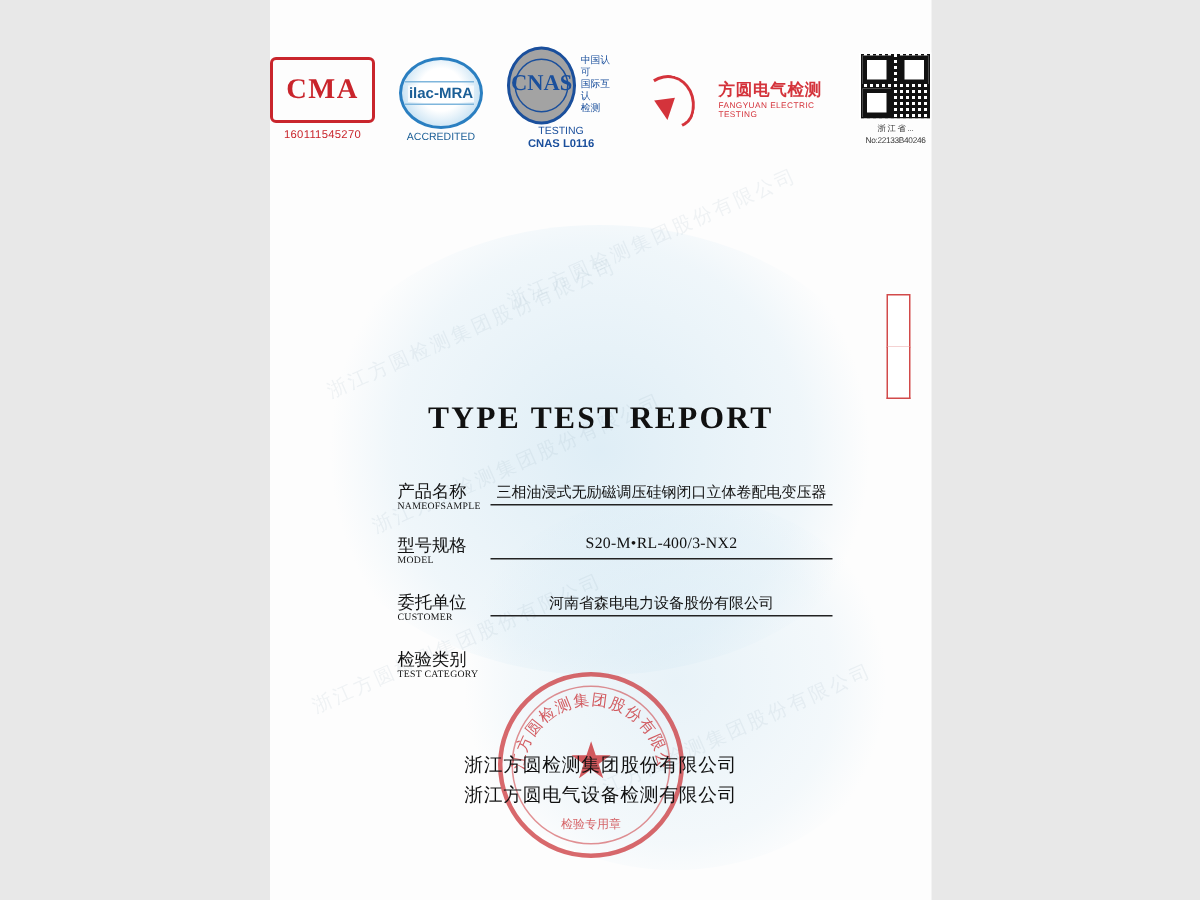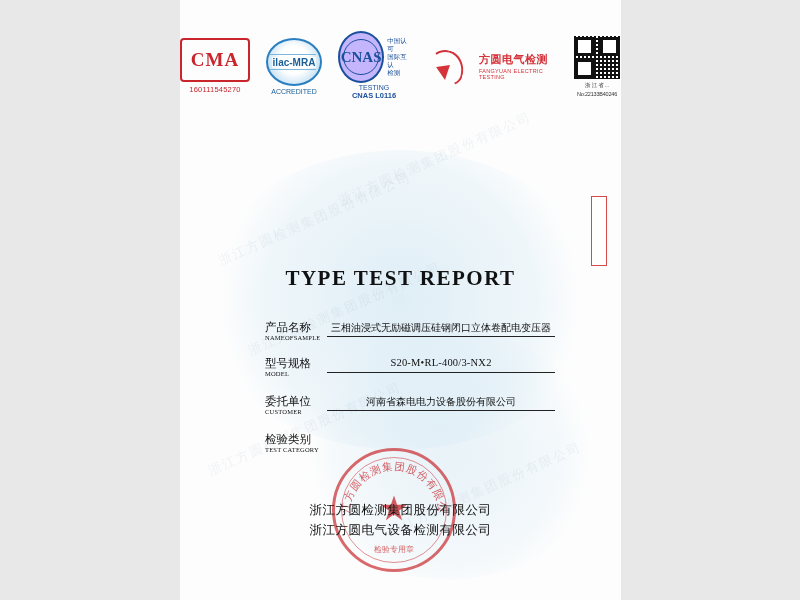--- a/index.html
+++ b/index.html
@@ -78,21 +78,21 @@
   .ilac-circle:before{
     content:"";
     position:absolute; left:2px; top:14px; width:46px; height:14px;
     border-top:1px solid #7fb6dc; border-bottom:1px solid #7fb6dc;
   }
   .ilac-label { color:#1a5e96; font-size:10px; font-weight:bold; position:relative; z-index:2; background:rgba(255,255,255,.7); padding:0 1px;}
   .ilac-sub { color:#1a5e96; font-size:7px; margin-top:2px;}
 
   
   .cnas-wrap { display:flex; align-items:center; gap:3px;}
-  .cnas-mark { width:48px; height:48px; border-radius:50%; border:2px solid #1a4f9c; position:relative; display:flex;align-items:center;justify-content:center; background:#c4b5fd;}
+  .cnas-mark { width:48px; height:48px; border-radius:50%; border:2px solid #1a4f9c; position:relative; display:flex;align-items:center;justify-content:center; background:#a3a3a3;}
   .cnas-mark:before{ content:""; position:absolute; width:34px;height:34px;border-radius:50%;border:1px solid #1a4f9c;}
   .cnas-mark-inner{ color:#1a4f9c; font-size:15px; font-weight:bold; font-family:"Liberation Serif", serif;}
   .cnas-side { font-size:6.5px; color:#1a4f9c; line-height:1.25; text-align:left;}
   .cnas-bottom { text-align:center; color:#1a4f9c; font-size:7px; margin-top:1px; line-height:1.15;}
   .cnas-bottom b{font-size:7.5px;}
 
   
   .fy-wrap { display:flex; align-items:center; gap:20px;}
   .fy-mark {
     width:40px;height:44px;position:relative;

